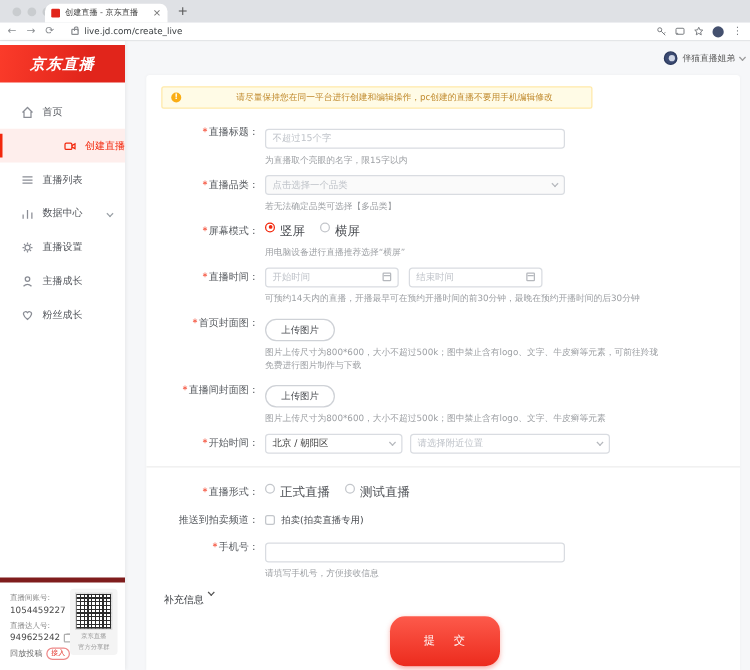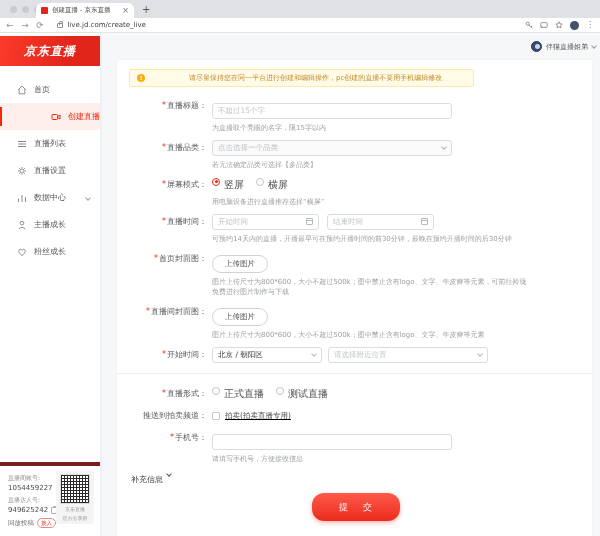--- a/index.html
+++ b/index.html
@@ -104,27 +104,27 @@
              align-items:center; padding:0 5px; }
   .cal-ic { width:7px; height:7px; border:1px solid #b5b8bd; border-radius:1px; position:relative; }
   .cal-ic:before { content:""; position:absolute; top:1px; left:0; right:0; height:1px; background:#b5b8bd; }
   .dates { display:flex; gap:8px; }
   .upload-btn { display:inline-block; border:1px solid #cfd2d7; border-radius:9px; padding:3px 12px;
                 font-size:7.5px; color:#4a4d52; background:#fff; cursor:pointer; }
   .loc { display:flex; gap:6px; }
   .loc .first { width:110px; }
   .loc .second { width:160px; background:#fff; }
   .divider { border-top:1px solid #ededed; margin:10px -10px 12px -12px; }
-  .checkline { display:flex; align-items:center; gap:5px; height:14px;text-decoration:underline; }
+  .checkline { display:flex; align-items:center; gap:5px; height:14px; }
   .cbox { width:8px; height:8px; border:1px solid #c3c6cb; border-radius:2px; background:#fff; }
   .cb-label { font-size:7.5px; color:#4a4d52; }
   .extra { display:flex; align-items:flex-start; gap:4px; font-size:8px; color:#35383d; margin:10px 0 8px 2px; }
   .extra .pu-chev { border-color:#555; }
   .submit-wrap { text-align:center; margin-top:4px; }
-  .submit-btn { display:inline-block; width:88px; height:28px; border:none; border-radius:12px;
+  .submit-btn { display:inline-block; width:88px; height:40px; border:none; border-radius:12px;
                 background:linear-gradient(180deg,#fd5a4b,#ec2b1d); color:#fff; font-size:9px;
                 letter-spacing:6px; text-indent:6px; line-height:24px; cursor:pointer;
                 box-shadow:0 2px 4px rgba(236,43,29,.35); font-family:inherit; }
 </style>
 </head>
 <body>
 
 <div class="chrome">
   <div class="tabstrip">
     <div class="traffic">
@@ -180,31 +180,31 @@
       <span>创建直播</span>
     </div>
     <div class="menu-item">
       <svg viewBox="0 0 10 10">
           <path d="M1 2.5 H9 M1 5 H9 M1 7.5 H9"></path>
         </svg>
       <span>直播列表</span>
     </div>
     <div class="menu-item">
       <svg viewBox="0 0 10 10">
+          <path d="M1.5 9 V5.5 M5 9 V2 M8.5 9 V4"></path>
+        </svg>
+      <span>数据中心</span>
+      <span class="menu-chev"></span>
+    </div>
+    <div class="menu-item">
+      <svg viewBox="0 0 10 10">
           <circle cx="5" cy="5" r="2"></circle>
           <path d="M5 1 V2.3 M5 7.7 V9 M1 5 H2.3 M7.7 5 H9 M2.2 2.2 L3.1 3.1 M6.9 6.9 L7.8 7.8 M7.8 2.2 L6.9 3.1 M3.1 6.9 L2.2 7.8"></path>
         </svg>
       <span>直播设置</span>
-    </div>
-    <div class="menu-item">
-      <svg viewBox="0 0 10 10">
-          <path d="M1.5 9 V5.5 M5 9 V2 M8.5 9 V4"></path>
-        </svg>
-      <span>数据中心</span>
-      <span class="menu-chev"></span>
     </div>
     <div class="menu-item">
       <svg viewBox="0 0 10 10">
           <circle cx="5" cy="3.2" r="1.8"></circle>
           <path d="M1.8 9 Q5 5.8 8.2 9"></path>
         </svg>
       <span>主播成长</span>
     </div>
     <div class="menu-item">
       <svg viewBox="0 0 10 10">

